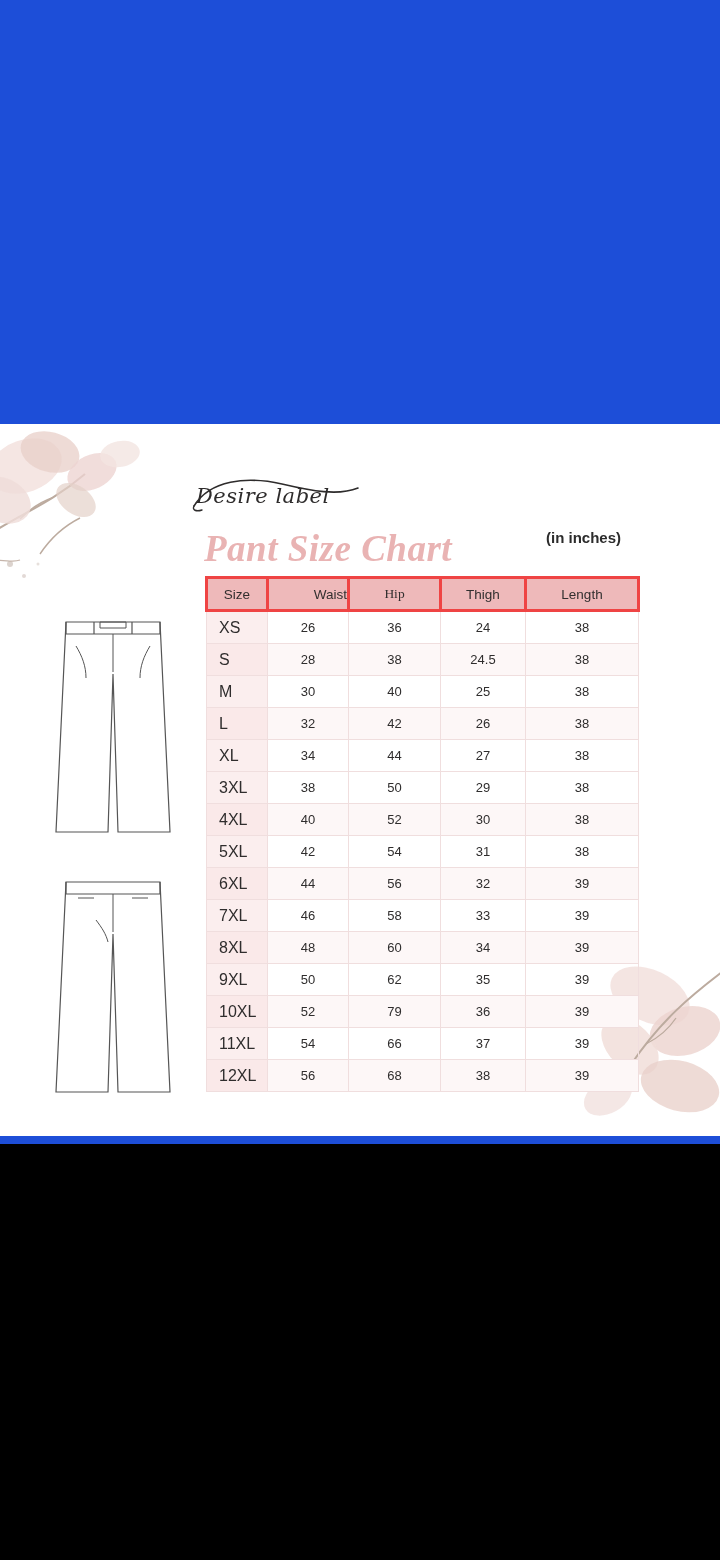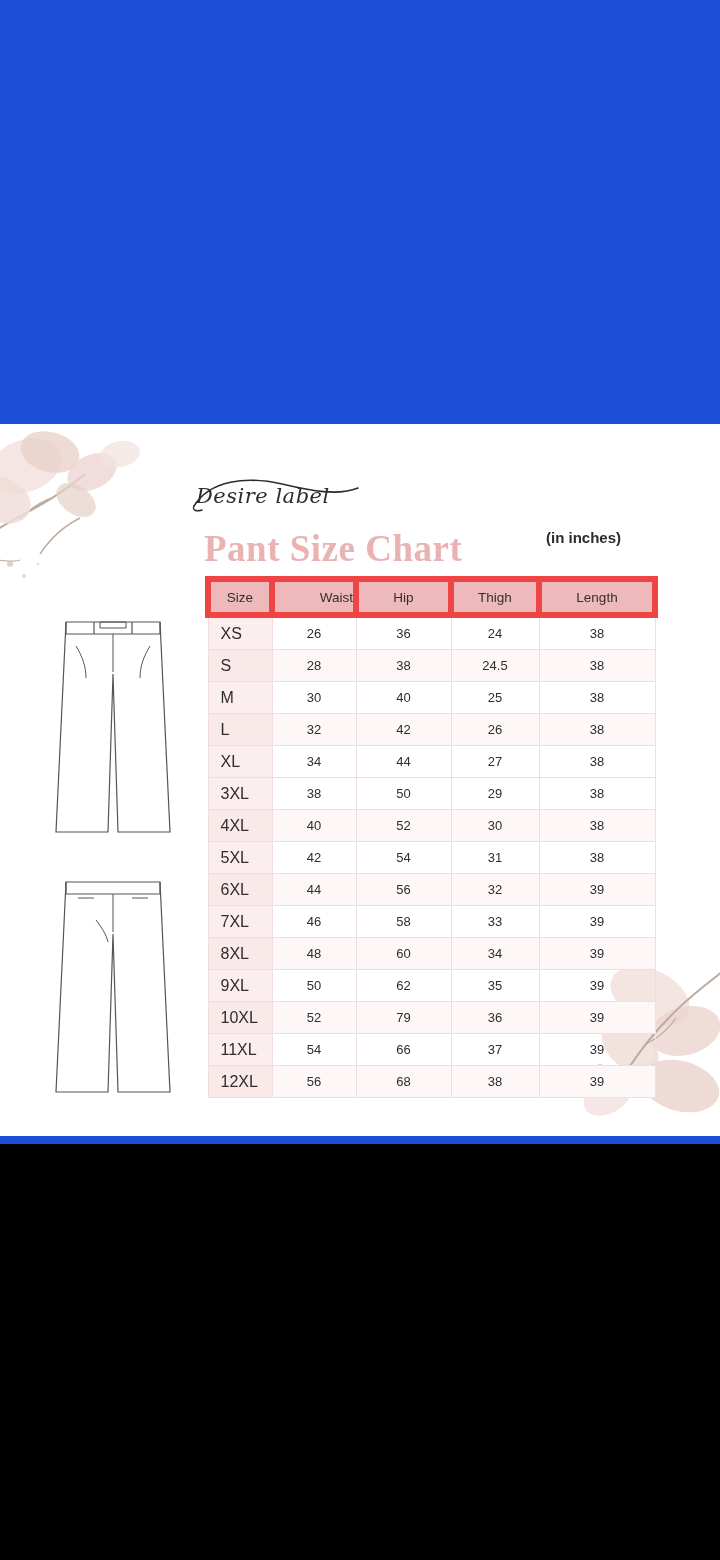--- a/index.html
+++ b/index.html
@@ -61,20 +61,21 @@
   }
   .title {
     position: absolute;
     left: 204px;
     top: 103px;
     font-family: "Liberation Serif", serif;
     font-size: 37px;
     font-weight: 700;
     color: #e9b3b3;
     letter-spacing: 0.5px;
+    font-style: italic;
   }
   .units {
     position: absolute;
     left: 546px;
     top: 105px;
     font-size: 15px;
     color: #2c2c2c;
     font-weight: bold;
   }
 
@@ -105,25 +106,25 @@
     height: 31px;
     text-align: center;
     font-weight: normal;
     padding: 0;
   }
   table.size-chart thead th {
     background: #eeb9ba;
     color: #322f2f;
     font-size: 13.5px;
     height: 30px;
-    border: 6px solid #ef4444;
+    border: 3px solid #ef4444;
   }
   table.size-chart thead th.col-size { width: 58px; }
   table.size-chart thead th.col-waist { width: 78px; text-align: right; }
-  table.size-chart thead th.col-hip { width: 89px; }
+  table.size-chart thead th.col-hip { width: 89px; font-family: Liberation Serif, serif; }
   table.size-chart thead th.col-thigh { width: 82px; }
   table.size-chart thead th.col-length { width: 110px; }
 
   table.size-chart td.size-cell {
     background: #fbeeee;
     text-align: left;
     padding-left: 12px;
     font-size: 16px;
   }
   table.size-chart tr.alt td { background: #fdf7f7; }

